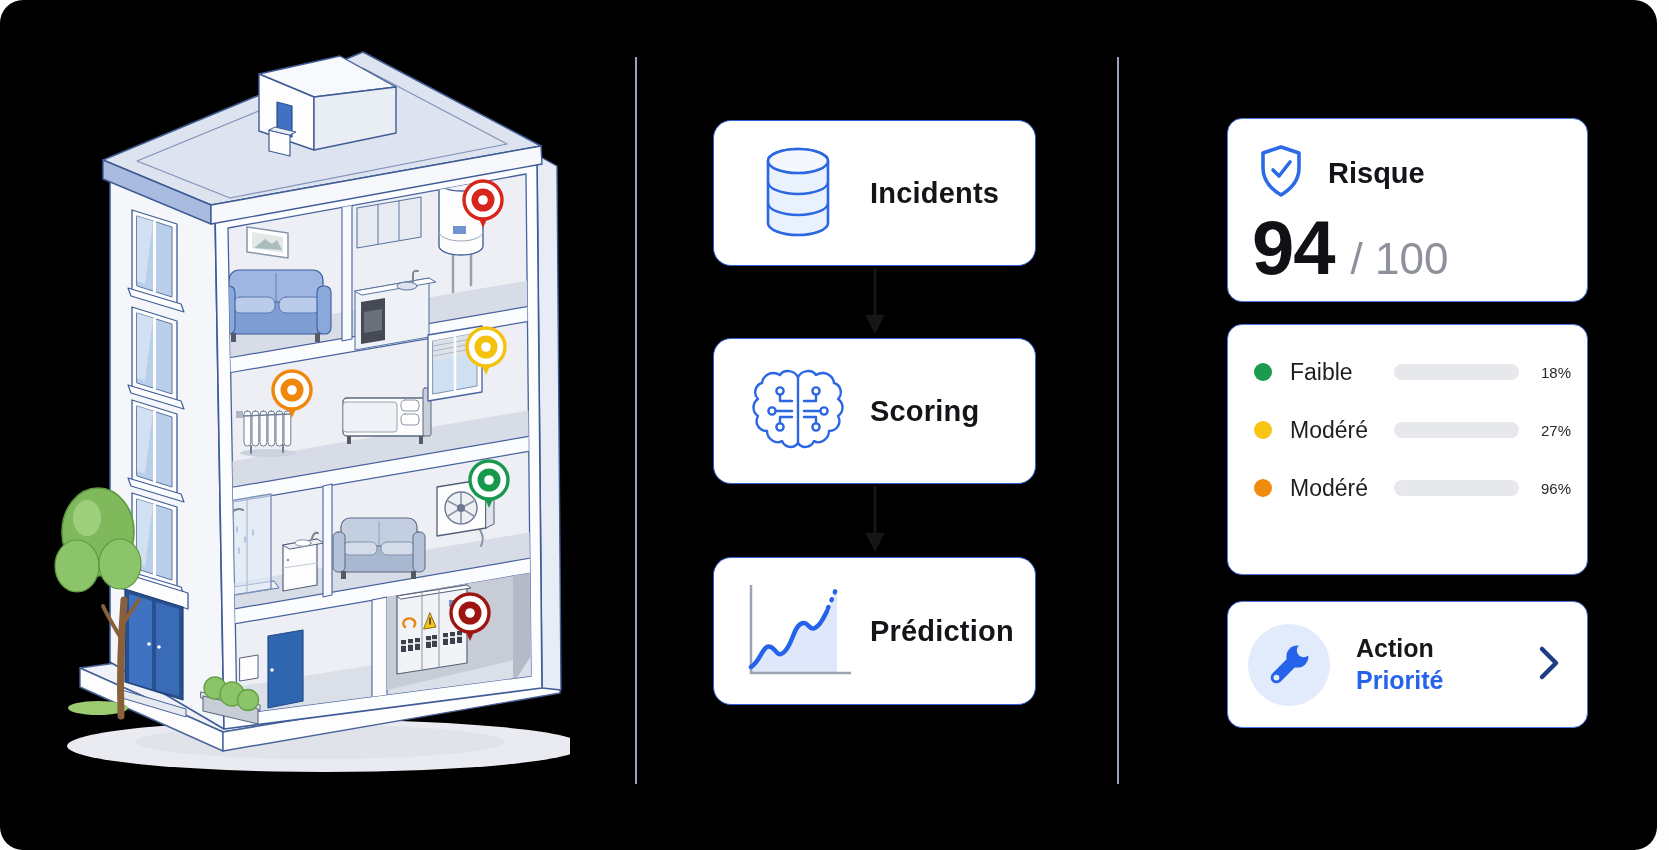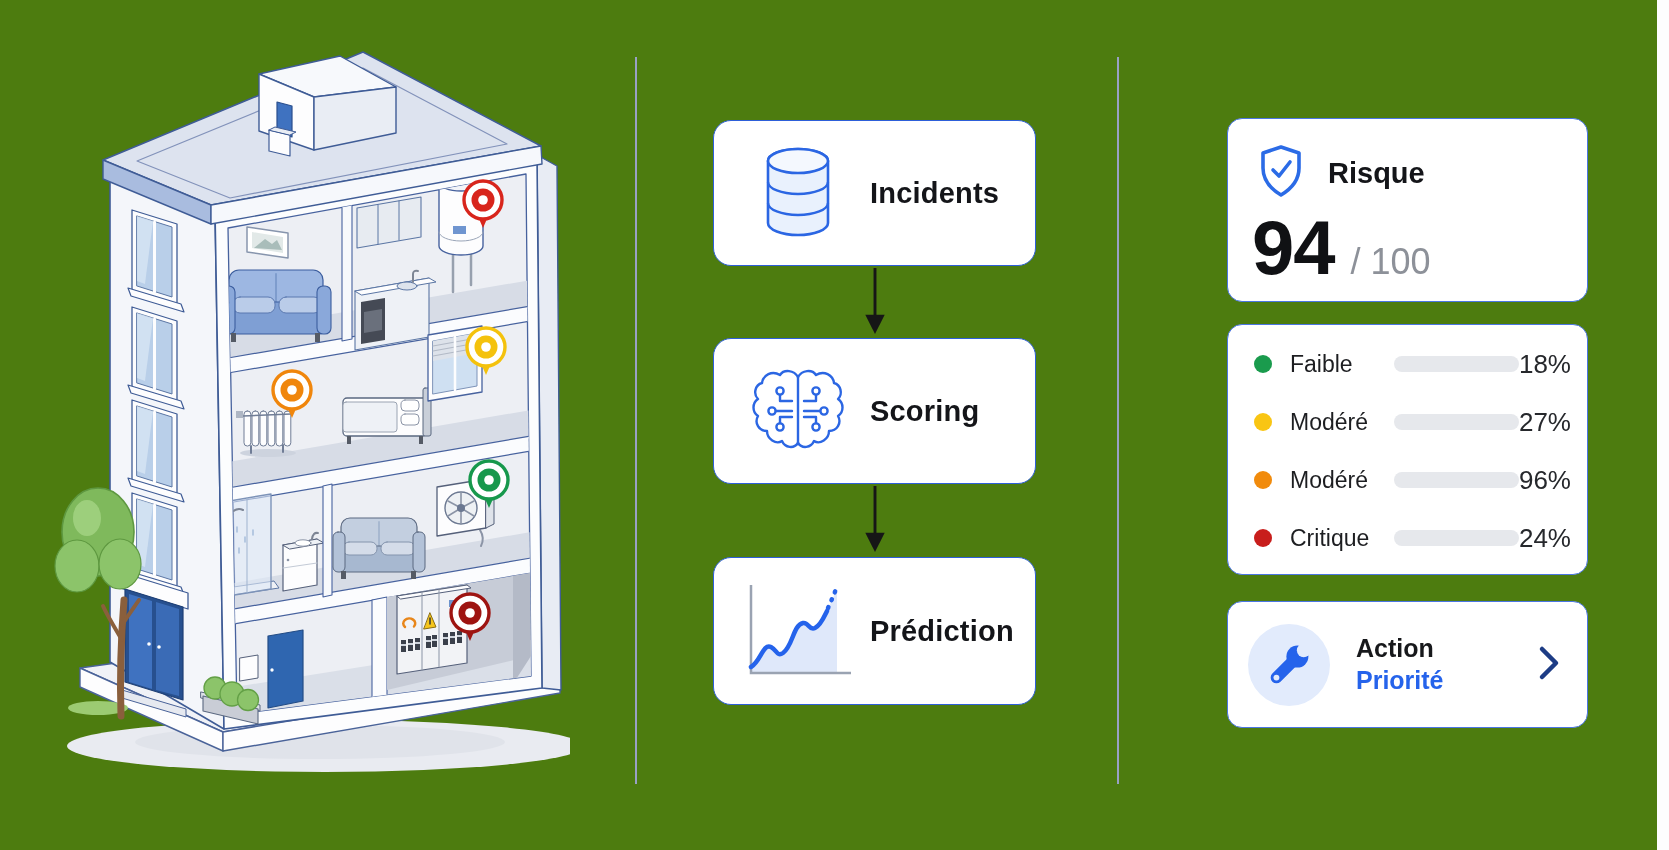--- a/index.html
+++ b/index.html
@@ -1,43 +1,43 @@
 <!DOCTYPE html>
 <html><head>
 <meta charset="utf-8">
 <style>
   html,body{margin:0;padding:0;background:#fdfdfe;}
-  .canvas{position:relative;width:1657px;height:850px;background:#4d7c0f;overflow:hidden;
-          font-family:"Liberation Sans","DejaVu Sans",sans-serif;color:#15161a;}
+  .canvas{position:relative;width:1657px;height:850px;background:#000000;overflow:hidden;
+          font-family:"Liberation Sans","DejaVu Sans",sans-serif;color:#15161a;border-radius:23px;}
   .divider{position:absolute;width:2px;background:#99a1c5;}
   
   .illus{position:absolute;left:25px;top:40px;width:545px;height:760px;}
   
   .flowbox{position:absolute;left:713px;width:323px;height:146px;background:#fff;
            border:1.7px solid #2d5fd9;border-radius:18px;display:flex;align-items:center;
            box-sizing:border-box;padding-left:24px;}
   .flowbox .icwrap{width:120px;display:flex;justify-content:center;align-items:center;}
   .flowbox .lbl{font-size:29px;font-weight:700;color:#141519;margin-left:12px;letter-spacing:.2px;}
   .arrow{position:absolute;left:862px;width:26px;height:68px;}
   
   .card{position:absolute;left:1227px;width:361px;background:#fff;border:1.6px solid #4b76e3;
         border-radius:15px;box-sizing:border-box;}
   .score-card{top:118px;height:184px;}
   .score-head{display:flex;align-items:center;gap:24px;padding:25px 0 0 30px;}
   .score-title{font-size:29px;font-weight:700;color:#141519;}
   .score-row{display:flex;align-items:baseline;padding:8px 0 0 24px;}
   .score-num{font-size:76px;font-weight:700;line-height:1;color:#101114;letter-spacing:-1px;}
-  .score-suffix{font-size:36px;font-weight:400;color:#8d9199;margin-left:16px;}
-  .levels-card{top:324px;height:251px;padding:17px 16px 0 26px;}
+  .score-suffix{font-size:44px;font-weight:400;color:#8d9199;margin-left:16px;}
+  .levels-card{top:324px;height:251px;padding:25px 16px 0 26px;}
   .level-row{display:flex;align-items:center;height:44px;margin-bottom:14px;}
   .level-dot{width:18px;height:18px;border-radius:50%;background:#999;flex:0 0 auto;}
   .level-label{font-size:23px;color:#1d1e21;margin-left:18px;width:104px;}
   .level-track{width:125px;height:16px;border-radius:8px;background:#e6e8ec;overflow:hidden;flex:0 0 auto;}
   .level-fill{height:100%;border-radius:8px;background:#999;width:0;}
-  .level-pct{font-size:26px;color:#26282c;margin-left:auto;}
+  .level-pct{font-size:15px;color:#26282c;margin-left:auto;}
   .action-card{top:601px;height:127px;display:flex;align-items:center;padding:0 26px 0 20px;cursor:pointer;}
   .action-circle{width:82px;height:82px;border-radius:50%;background:#e2ebfc;display:flex;
                  align-items:center;justify-content:center;flex:0 0 auto;}
   .action-texts{margin-left:26px;}
   .action-title{font-size:25px;font-weight:700;color:#17181b;}
   .action-sub{font-size:25px;font-weight:700;color:#2563eb;margin-top:3px;}
   .chevron{margin-left:auto;}
 </style>
 </head>
 <body>
@@ -403,26 +403,20 @@
       <span class="level-label">Modéré</span>
       <span class="level-track"><span class="level-fill" style="width: 50%; background: rgb(252, 198, 13);"></span></span>
       <span class="level-pct">27%</span>
     </div>
     <div class="level-row">
       <span class="level-dot" style="background: rgb(241, 139, 12);"></span>
       <span class="level-label">Modéré</span>
       <span class="level-track"><span class="level-fill" style="width: 57%; background: rgb(240, 139, 14);"></span></span>
       <span class="level-pct">96%</span>
     </div>
-    <div class="level-row">
-      <span class="level-dot" style="background: rgb(200, 30, 28);"></span>
-      <span class="level-label">Critique</span>
-      <span class="level-track"><span class="level-fill" style="width: 47%; background: rgb(165, 17, 17);"></span></span>
-      <span class="level-pct">24%</span>
-    </div>
   </div>
 
   <div class="card action-card">
     <span class="action-circle">
       <svg width="44" height="44" viewBox="0 0 42 42">
         <circle cx="29" cy="13" r="10.5" fill="#2563eb"></circle>
         <circle cx="35" cy="7" r="6.5" fill="#e2ebfc"></circle>
         <line x1="9" y1="33" x2="25" y2="17" stroke="#2563eb" stroke-width="11" stroke-linecap="round"></line>
         <circle cx="9" cy="33" r="2.8" fill="#e2ebfc"></circle>
       </svg>

